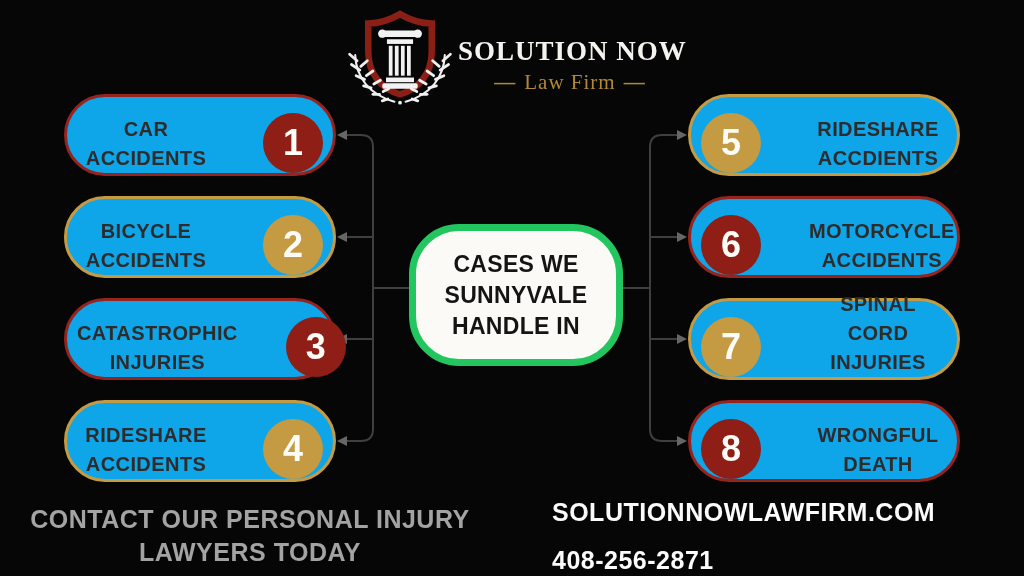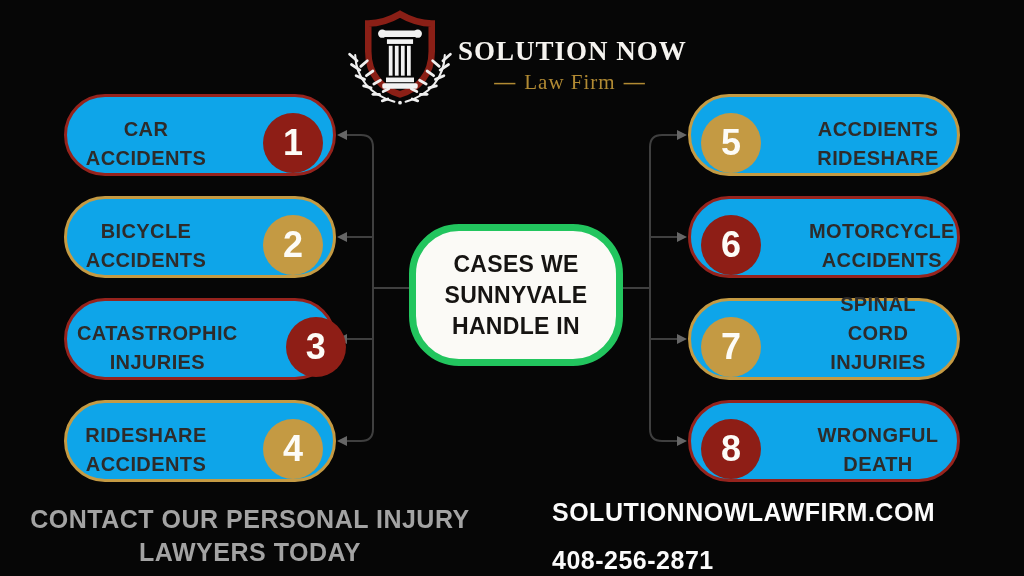--- a/index.html
+++ b/index.html
@@ -164,22 +164,22 @@
     <div class="pill-text">
       <span>RIDESHARE</span>
       <span>ACCIDENTS</span>
     </div>
     <div class="badge gold">4</div>
   </div>
 
   <div class="pill right-side gold" style="top:94px">
     <div class="badge gold">5</div>
     <div class="pill-text">
+      <span>RIDESHARE</span>
       <span>ACCDIENTS</span>
-      <span>RIDESHARE</span>
     </div>
   </div>
 
   <div class="pill right-side red" style="top:196px">
     <div class="badge red">6</div>
     <div class="pill-text">
       <span>MOTORCYCLE</span>
       <span>ACCIDENTS</span>
     </div>
   </div>

